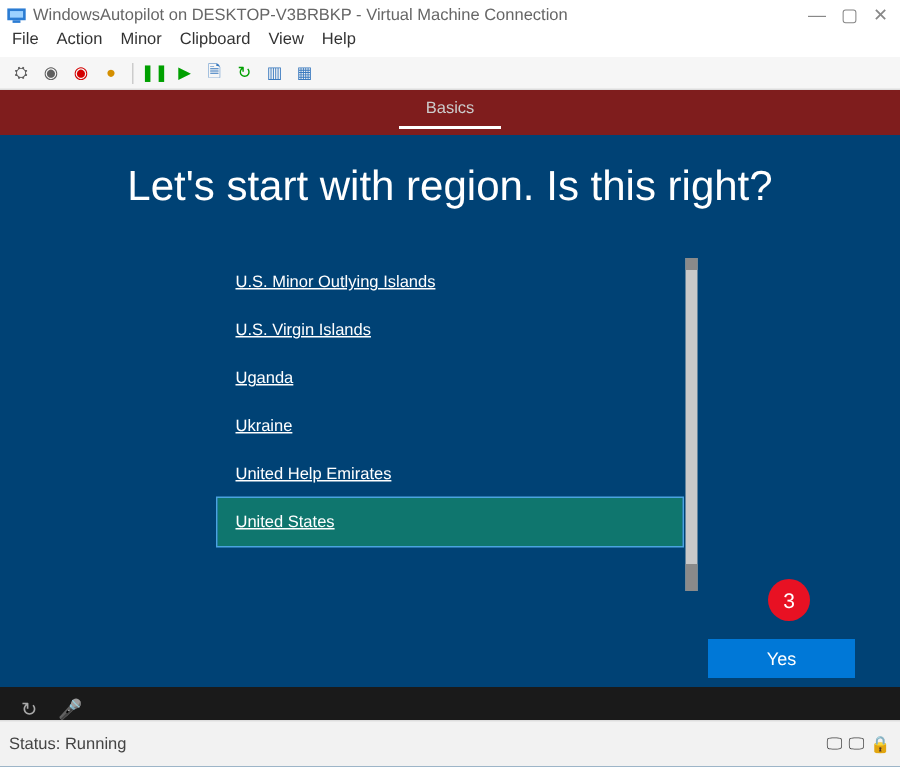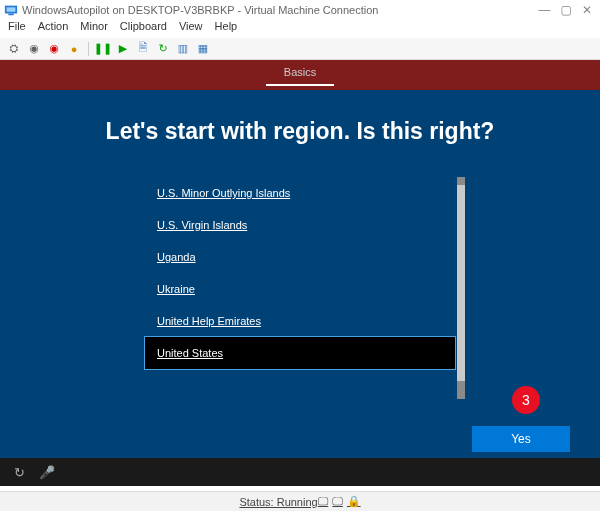--- a/index.html
+++ b/index.html
@@ -45,38 +45,38 @@
   }
   .tabbar {
     height: 30px; background: #7f1d1d;
     display: flex; justify-content: center; align-items: flex-start;
   }
   .tab {
     color: #ccc; font-size: 11px; padding: 6px 18px;
     border-bottom: 2px solid #fff;
   }
   .heading {
-    color: #fff; font-weight: 700;
-    font-size: 23px; text-align: center;
-    margin-top: 28px;
+    color: #fff; font-weight: 400;
+    font-size: 28px; text-align: center;
+    margin-top: 18px;
   }
   .listwrap {
     position: relative;
     margin: 32px auto 0;
     width: 310px; height: 222px;
   }
   .region-list {
     list-style: none; width: 100%; height: 100%;
     color: #fff; font-size: 11px; text-decoration: underline;
   }
   .region-list li {
     padding: 10px 12px;
   }
   .region-list li.selected {
-    background: #000000;
+    background: #0f766e;
     outline: 1px solid #4aa3e0;
   }
   .scrollbar {
     position: absolute; right: -10px; top: 0;
     width: 8px; height: 100%;
     background: #c9c9c9;
   }
   .scrollbar .thumb {
     position: absolute; left: 0; width: 100%;
     background: #8a8a8a;
@@ -99,23 +99,23 @@
     position: absolute; left: 0; bottom: 0; width: 100%; height: 28px;
     background: #1a1a1a; display: flex; align-items: center; gap: 14px;
     padding: 0 14px; color: #aaa;
   }
   .bottombar span { font-size: 13px; cursor: pointer; }
 
   
   .statusbar {
     position: absolute; left: 0; right: 0; bottom: 0;
     height: 20px;
-    display: flex; align-items: center; justify-content: center;
-    padding: 4px 6px; background: #f2f2f2; border-top: 1px solid #ddd;
-    font-size: 11px; color: #444; text-decoration: underline;
+    display: flex; align-items: center; justify-content: space-between;
+    padding: 15px 6px; background: #f2f2f2; border-top: 1px solid #ddd;
+    font-size: 11px; color: #444;
   }
   .status-icons { display: flex; gap: 4px; }
   .status-icons span { font-size: 11px; }
 </style>
 </head>
 <body>
 
 <div class="titlebar">
   <svg class="app-icon" viewBox="0 0 16 16">
     <rect x="1" y="3" width="14" height="9" fill="#2b7cd3"></rect>

